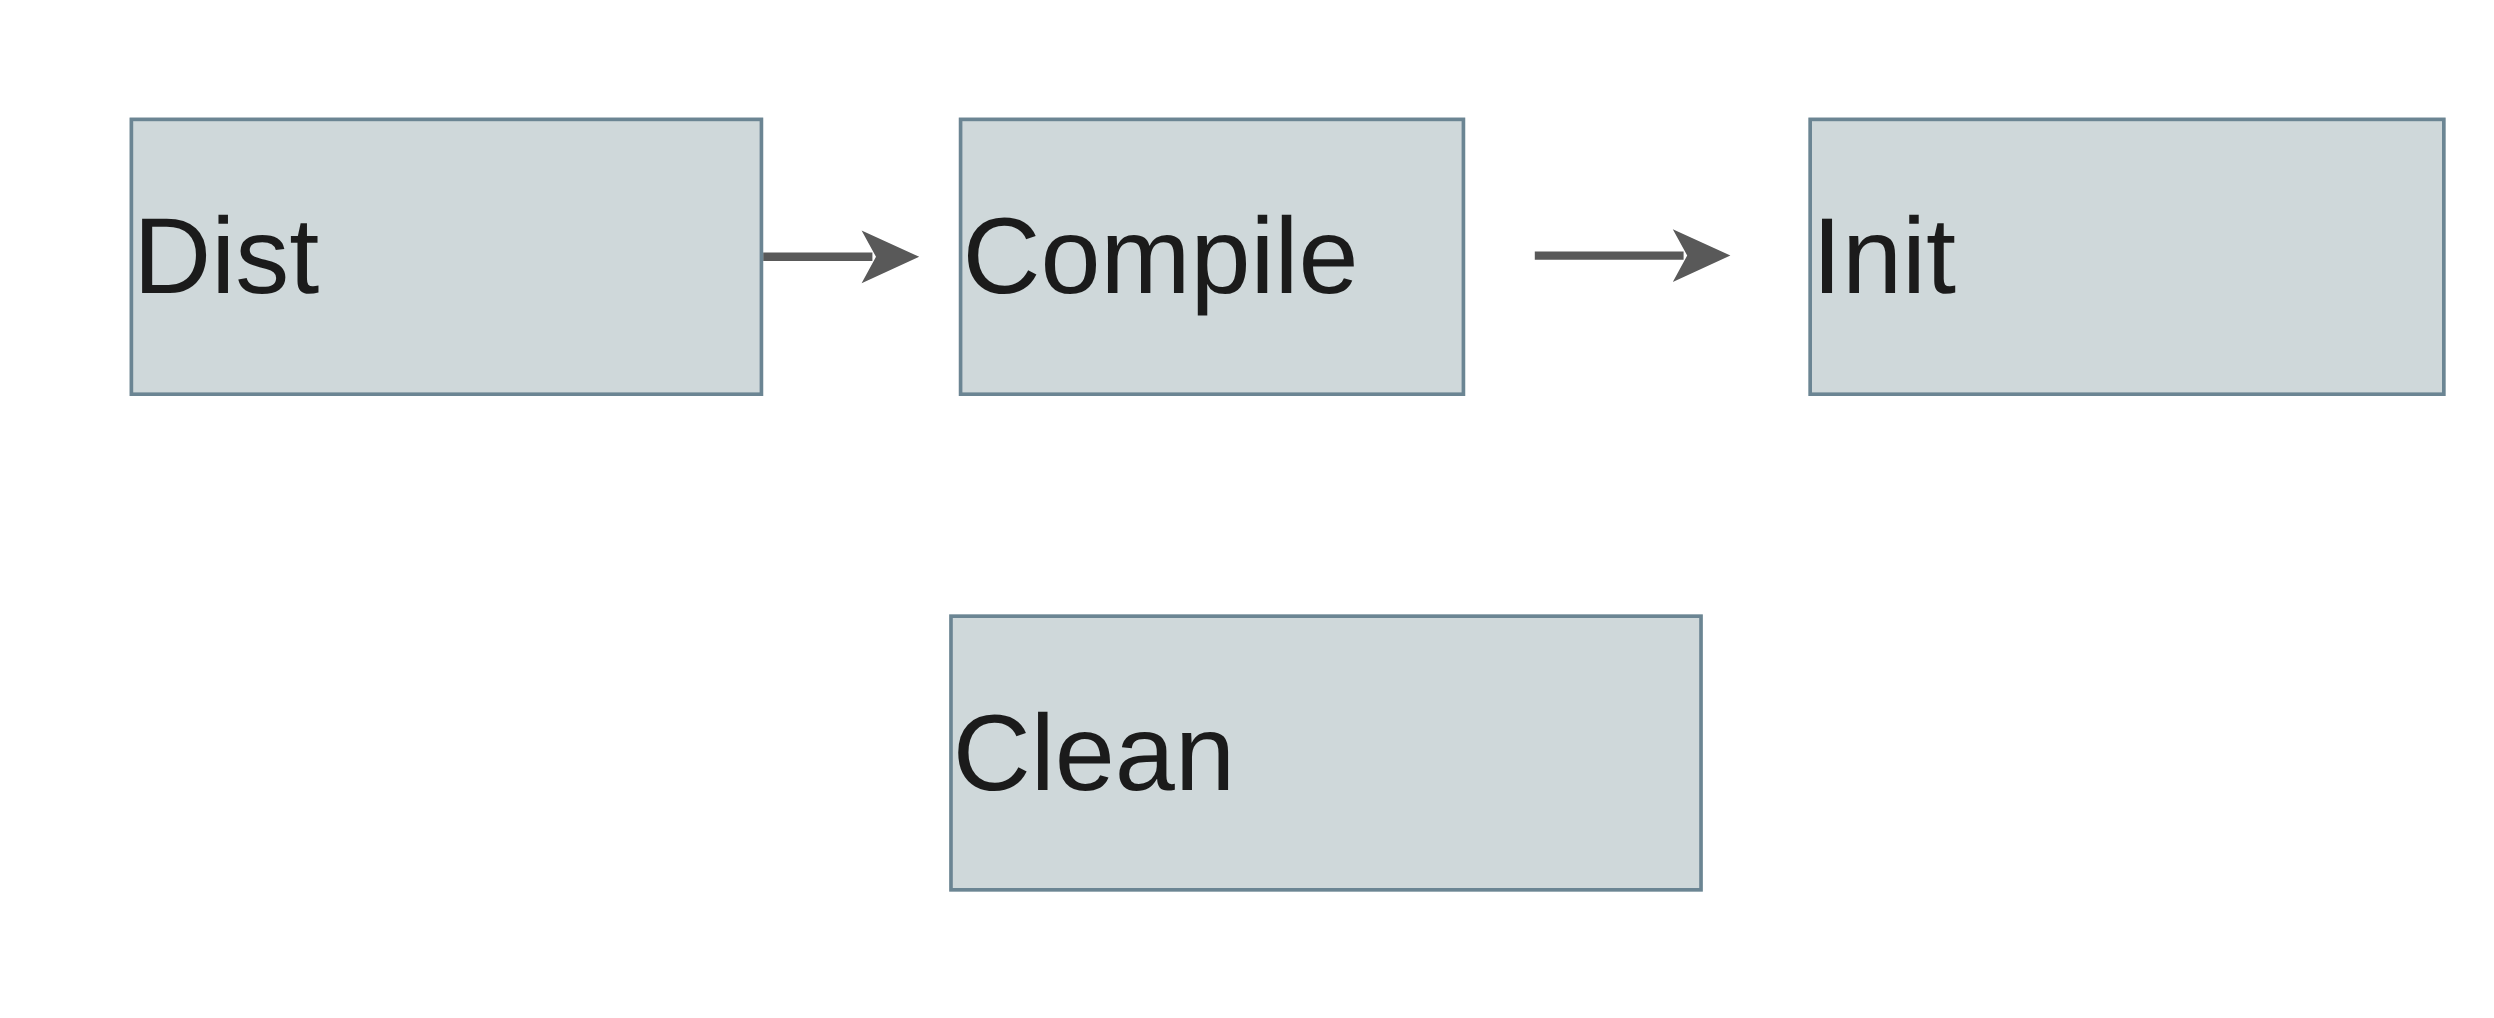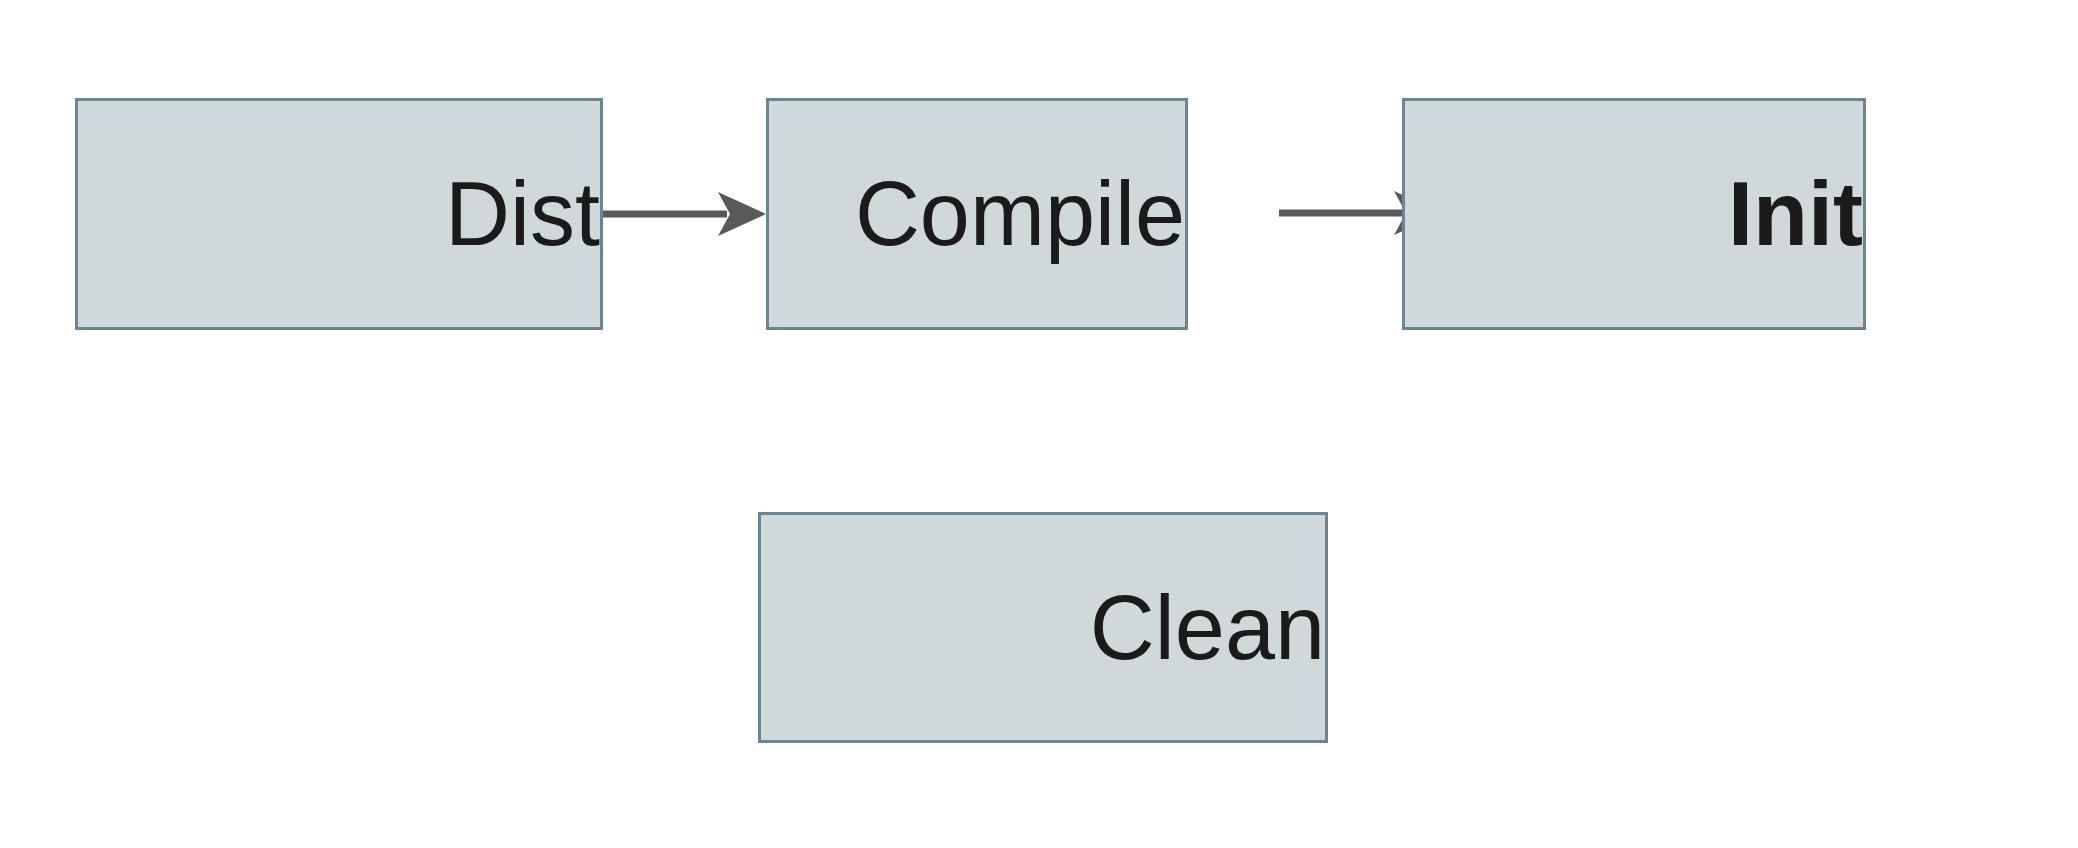--- a/index.html
+++ b/index.html
@@ -30,33 +30,34 @@
     fill: var(--arrow, #595959);
     stroke: none;
   }
   .node {
     position: absolute;
     box-sizing: border-box;
     background: var(--node-fill, #cfd8da);
     border: 3px solid var(--node-border, #6b8593);
     display: flex;
     align-items: center;
-    justify-content: flex-end;
+    justify-content: flex-start;
+    margin-left: 33px;
   }
   .node-label {
     font-size: 90px;
     line-height: 1;
     color: var(--text, #1b1b1b);
     letter-spacing: 0px;
     white-space: nowrap;
   }
   .node--dist    { left: 75px;   top: 98px;  width: 528px; height: 232px; }
   .node--compile { left: 766px;  top: 98px;  width: 422px; height: 232px; }
-  .node--init    { left: 1402px; top: 98px;  width: 464px; height: 232px; font-weight: bold; }
-  .node--clean   { left: 758px;  top: 512px; width: 570px; height: 231px; }
+  .node--init    { left: 1474px; top: 98px;  width: 531px; height: 232px; }
+  .node--clean   { left: 758px;  top: 512px; width: 628px; height: 231px; }
 </style>
 </head>
 <body>
 
 <div class="canvas">
 
   <svg class="edges" width="2078" height="848" viewBox="0 0 2078 848">
     <g>
       <line class="edge-line" x1="603" y1="214" x2="727" y2="214"></line>
       <polygon class="edge-head" points="766,214 718,192 730,214 718,236"></polygon>

